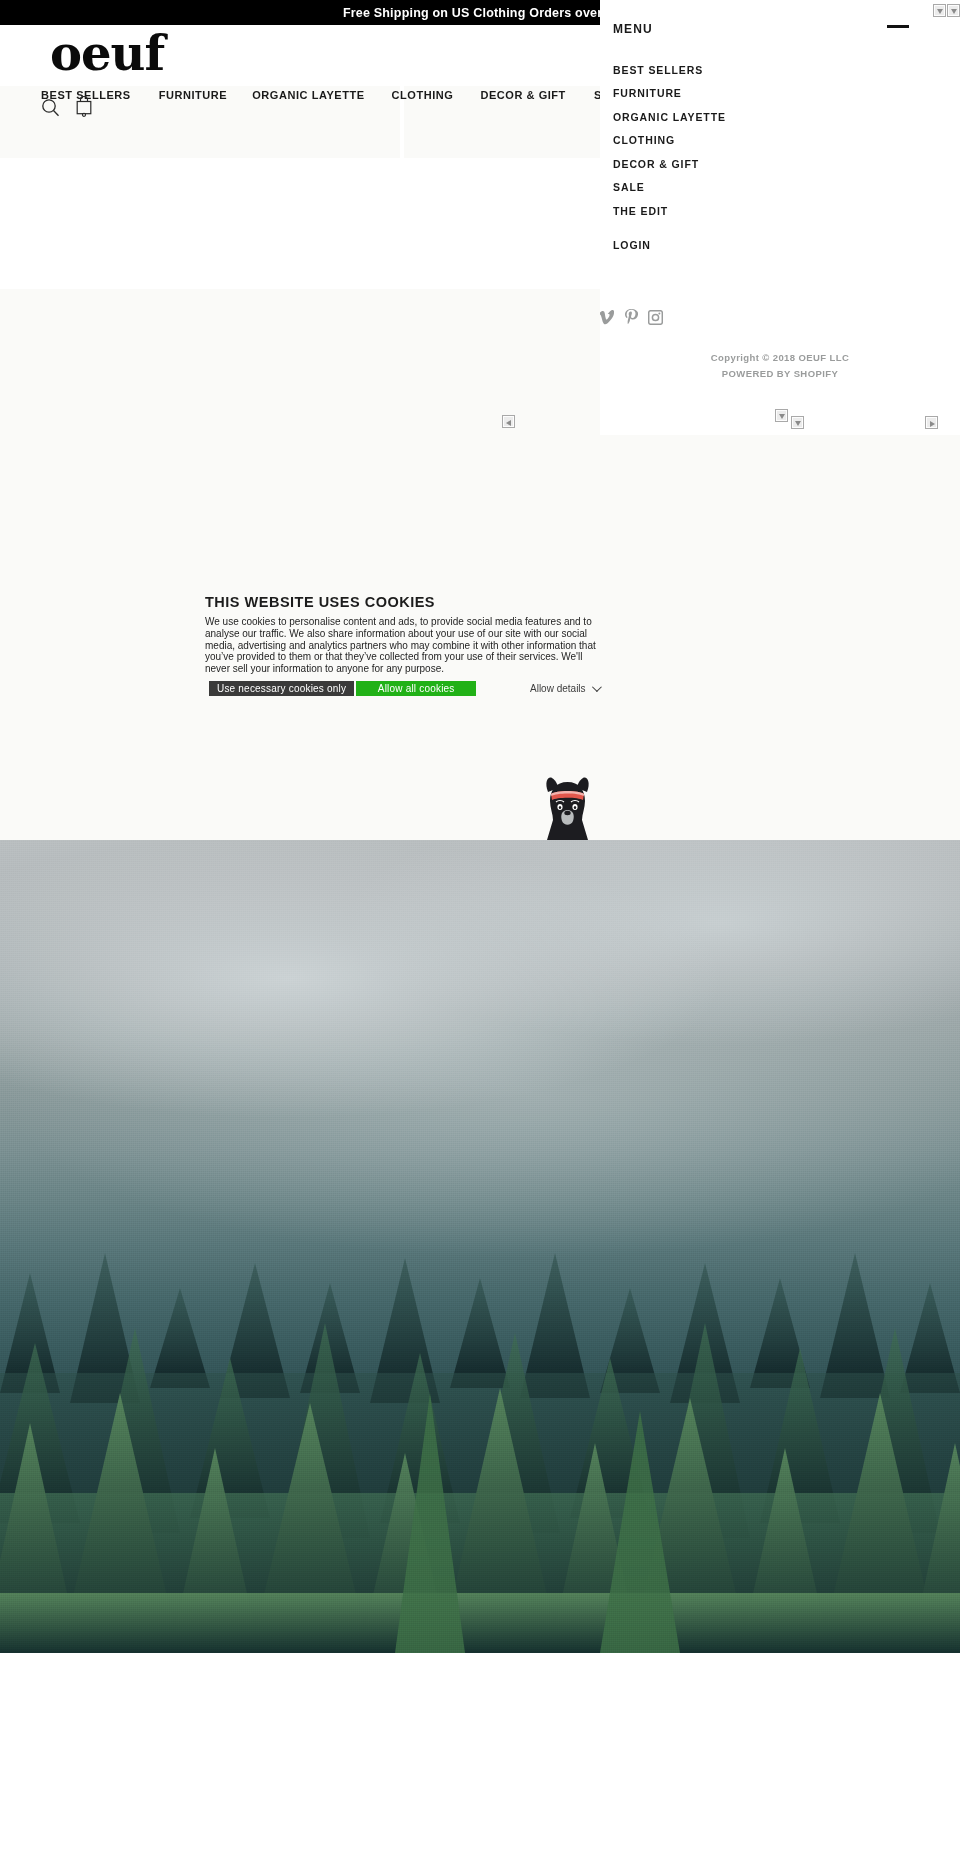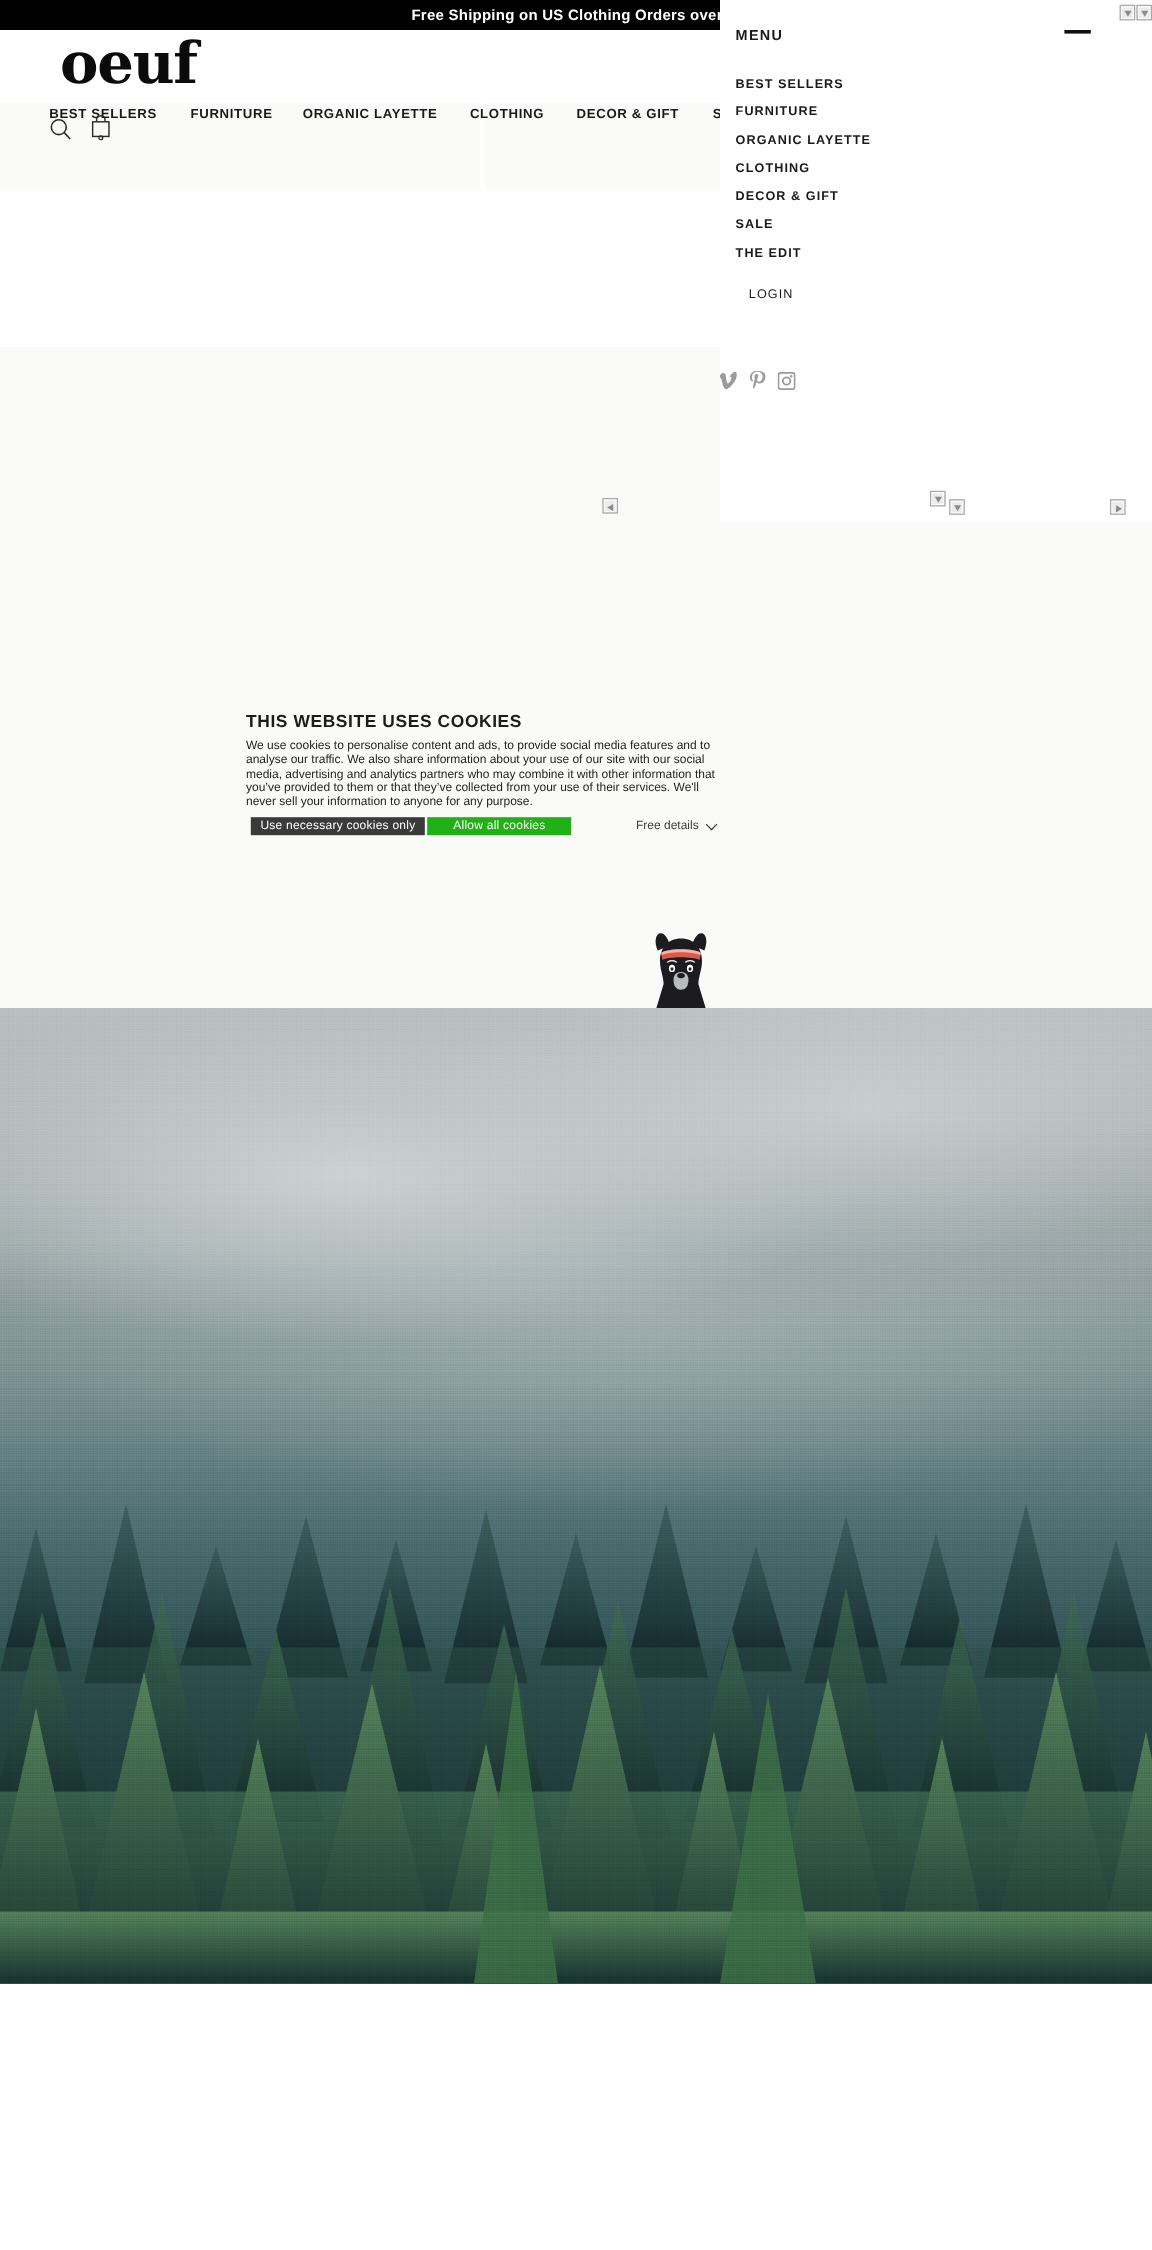--- a/index.html
+++ b/index.html
@@ -60,21 +60,21 @@
   .menu-close {
     position:absolute; right:51px; top:25px; width:22px; height:3px; background:#111;
     cursor:pointer;
   }
   .menu-list { position:absolute; left:13px; top:52px; width:300px; }
   .menu-list a {
     display:block; font-size:10.5px; font-weight:bold; letter-spacing:.9px;
     color:#1a1a1a; text-decoration:none; padding:11.5px 0 0 0; line-height:12px;
   }
   .menu-login {
-    position:absolute; left:24px; top:239px; font-size:10.5px; font-weight:normal;
+    position:absolute; left:13px; top:239px; font-size:10.5px; font-weight:bold;
     letter-spacing:.9px; color:#1a1a1a; text-decoration:none;
   }
   .social { position:absolute; left:546px; top:309px; display:flex; gap:10px; align-items:center; }
   .social svg { display:block; fill:#9a9c9c; }
   .copy {
     position:absolute; left:600px; top:350px; width:360px; text-align:center;
     font-size:9.5px; font-weight:bold; color:#9a9c9c; letter-spacing:.4px; line-height:16px;
   }
   .copy div + div { margin-top:0px; }
 
@@ -244,20 +244,24 @@
     </span>
     <span>
       <svg width="15" height="15" viewBox="0 0 15 15">
           <rect x=".7" y=".7" width="13.6" height="13.6" rx="2" fill="none" stroke="#9a9c9c" stroke-width="1.5"></rect>
           <circle cx="7.5" cy="7.5" r="3.1" fill="none" stroke="#9a9c9c" stroke-width="1.5"></circle>
           <circle cx="11.4" cy="3.6" r="1"></circle>
         </svg>
     </span>
   </div>
 
+  <div class="copy">
+    <div>Copyright © 2018 OEUF LLC</div>
+    <div>POWERED BY SHOPIFY</div>
+  </div>
 
   <div class="brokenimg tri-down" style="left:933px; top:4px;"></div>
   <div class="brokenimg tri-down" style="left:947px; top:4px;"></div>
 
   <div class="pale p1"></div>
   <div class="pale p2"></div>
   <div class="pale p3"></div>
 
   <div class="brokenimg tri-left" style="left:502px; top:415px;"></div>
   <div class="brokenimg tri-right" style="left:925px; top:416px;"></div>
@@ -265,21 +269,21 @@
   <div class="brokenimg tri-down" style="left:791px; top:416px;"></div>
 
   <div class="cookie">
     <h2>THIS WEBSITE USES COOKIES</h2>
     <p>We use cookies to personalise content and ads, to provide social media features and to analyse our traffic. We also share information about your use of our site with our social media, advertising and analytics partners who may combine it with other information that you’ve provided to them or that they’ve collected from your use of their services.  We'll never sell your information to anyone for any purpose.</p>
     <div class="cookie-actions">
       <button class="btn necessary">Use necessary cookies only</button>
       <button class="btn allow">Allow all cookies</button>
     </div>
     <div class="showdetails">
-      <span>Free details</span>
+      <span>Allow details</span>
       <span class="chev"></span>
     </div>
   </div>
 
   <div class="bear">
     <svg width="75" height="70" viewBox="0 0 75 70">
       <path d="M18 22 C14 12 18 6 22 8 C26 10 28 16 28 18 Z" fill="#1c1c20"></path>
       <path d="M57 22 C61 12 57 6 53 8 C49 10 47 16 47 18 Z" fill="#1c1c20"></path>
       <path d="M37.5 12 C49 12 55 20 55 31 C55 38 52 44 52 50 L58 70 L17 70 L23 50 C23 44 20 38 20 31 C20 20 26 12 37.5 12 Z" fill="#1c1c20"></path>
       <path d="M21 24 C26 20 49 20 54 24 L53 30 C48 27 27 27 22 30 Z" fill="#e2574c"></path>

